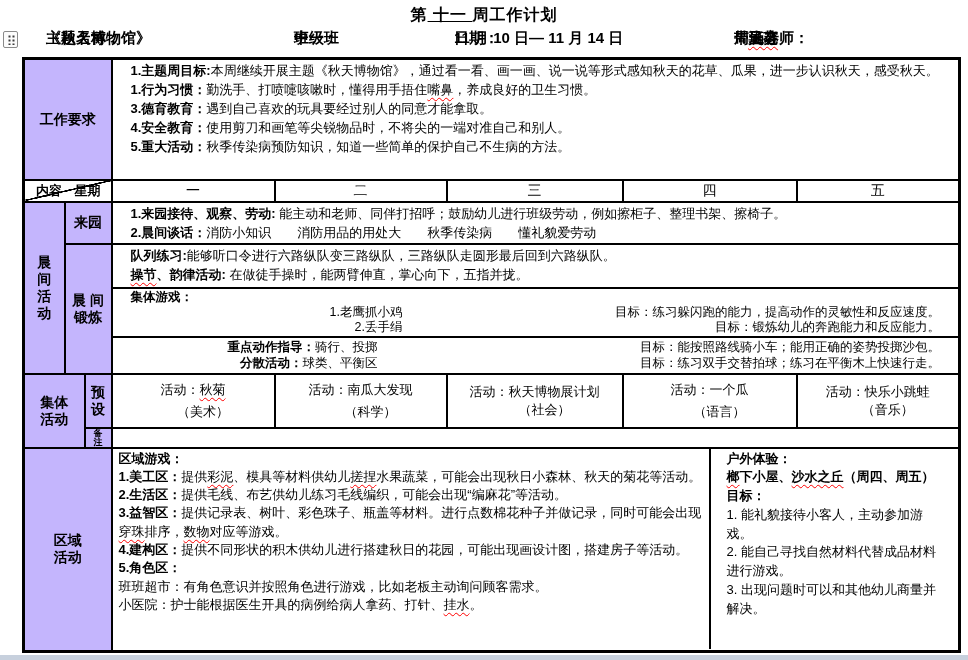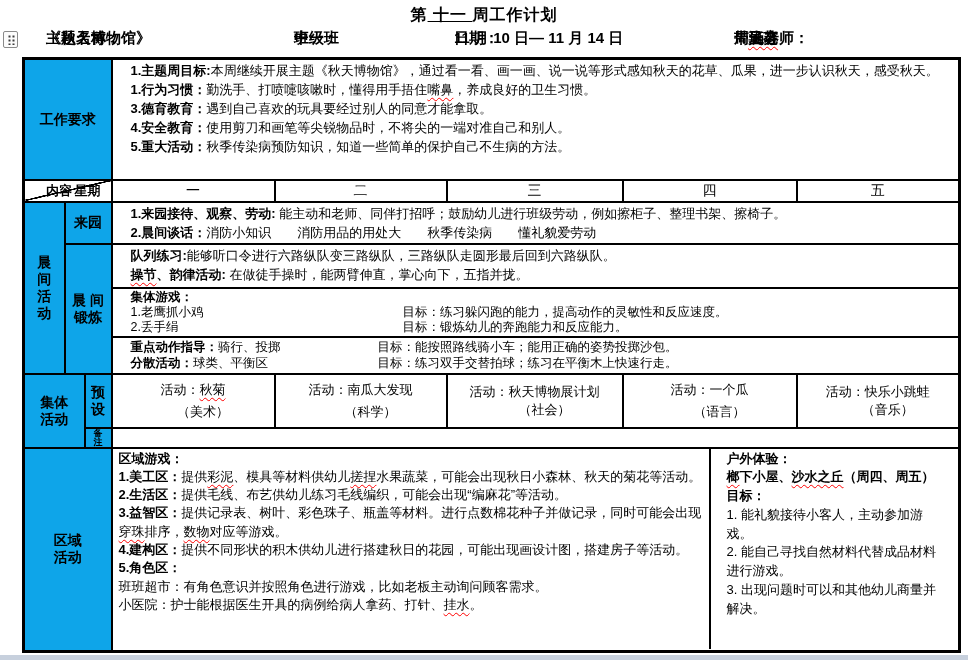--- a/index.html
+++ b/index.html
@@ -38,43 +38,43 @@
     background-size:4px 4px;background-position:0.5px 0.5px;
   }
   
   table.plan{
     position:absolute;left:22px;top:57px;width:936px;
     border-collapse:collapse;table-layout:fixed;
     border:3px solid #000;
   }
   td{border:2px solid #000;padding:1px 18px;font-size:13px;vertical-align:top;overflow:hidden;}
   td.lab{
-    background:#0ea5e9;text-align:center;vertical-align:middle;
+    background:#c4b5fd;text-align:center;vertical-align:middle;
     font-weight:bold;white-space:pre-line;padding:0 2px;font-size:14px;line-height:17px;
   }
   td.tinylab{font-size:9px;line-height:9px;}
   tr.r1{height:121px;} tr.r2{height:20px;} tr.r3{height:42px;} tr.r4{height:44px;}
   tr.r5{height:45px;} tr.r6{height:36px;} tr.r7{height:54px;} tr.r8{height:18px;} tr.r9{height:204px;}
   td.day{vertical-align:middle;text-align:center;font-size:14px;background:#fff;}
   
   td.corner{
     position:relative;padding:0;background:
       linear-gradient(to bottom right,
         #fff calc(50% - 1.4px), #000 calc(50% - 1.4px),
         #000 calc(50% + 0.2px), #fff calc(50% + 0.2px));
   }
   .cs-top{position:absolute;top:1px;right:10px;font-weight:bold;font-size:13px;}
-  .cs-bot{position:absolute;bottom:1px;left:21px;font-weight:bold;font-size:13px;}
+  .cs-bot{position:absolute;bottom:1px;left:11px;font-weight:bold;font-size:13px;}
   
   .c-workreq{line-height:19px;}
   .c-arrival{line-height:19px;margin-left:30px;}
   .c-drill{line-height:19.5px;}
   .c-games{line-height:15px;font-size:12.5px;}
   .c-focus{line-height:16.5px;font-size:12.5px;}
-  .goal-line{display:flex;}
+  .goal-line{display:flex;text-align:right;}
   .goal-line .gl{flex:0 0 auto;}
   .goal-line .gr{flex:1 1 auto;}
   
   td.act{vertical-align:middle;text-align:center;padding:2px 2px;}
   .act1{font-size:13px;}
   .act2{font-size:13px;margin-top:4px;padding-left:20px;}
   
   td.nopad{padding:0;vertical-align:top;}
   .split{display:flex;height:100%;min-height:200px;}
   .split .sl{width:584px;border-right:2px solid #000;padding:1px 6px;line-height:18.3px;}

